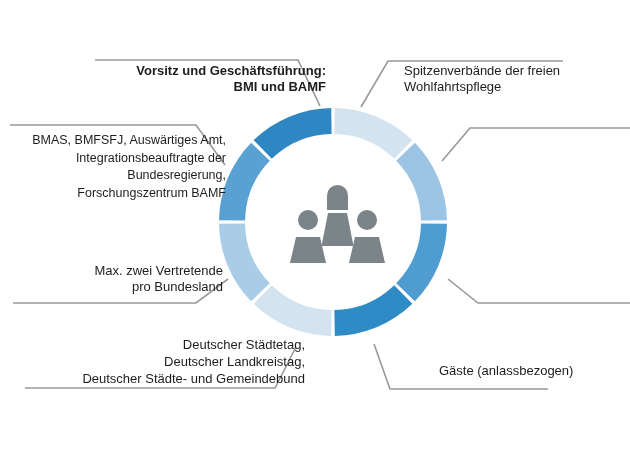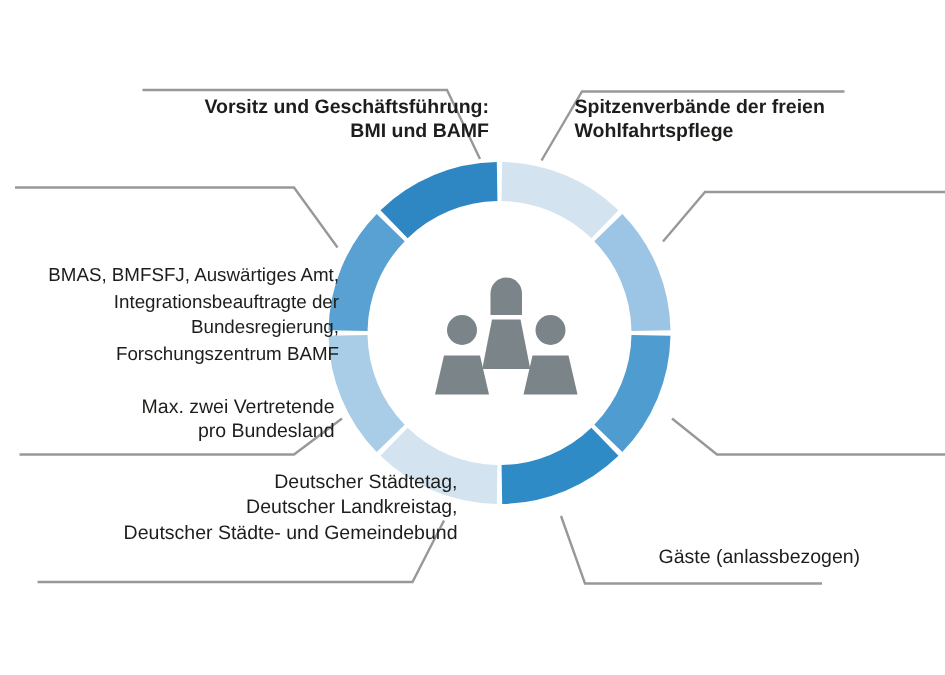--- a/index.html
+++ b/index.html
@@ -47,32 +47,32 @@
       <path d="M 296,237 L 320,237 L 326,263 L 290,263 Z"></path>
 
       <circle cx="367" cy="220" r="10"></circle>
       <path d="M 355,237 L 379,237 L 385,263 L 349,263 Z"></path>
     </g>
   </svg>
 
   <div class="label bold right" style="right:336px;top:63px;">Vorsitz und Geschäftsführung:
 BMI und BAMF</div>
 
-  <div class="label" style="left:383px;top:63px;font-weight:bold;">Spitzenverbände der freien
+  <div class="label" style="left:404px;top:63px;">Spitzenverbände der freien
 Wohlfahrtspflege</div>
 
 
 
   <div class="label" style="left:391px;top:363px;margin-left:48px;">Gäste (anlassbezogen)</div>
 
-  <div class="label right" style="right:357px;top:312px;line-height:17px;margin-left:28px;">Deutscher Städtetag,
+  <div class="label right" style="right:357px;top:336px;line-height:17px;margin-left:28px;">Deutscher Städtetag,
 Deutscher Landkreistag,
 Deutscher Städte- und Gemeindebund</div>
 
   <div class="label right" style="right:439px;top:263px;">Max. zwei Vertretende
 pro Bundesland</div>
 
-  <div class="label right" style="right:436px;top:132px;font-size:12.5px;line-height:17.5px;margin-top:43px;">BMAS, BMFSFJ, Auswärtiges Amt,
+  <div class="label right" style="right:436px;top:132px;font-size:12.5px;line-height:17.5px;">BMAS, BMFSFJ, Auswärtiges Amt,
 Integrationsbeauftragte der
 Bundesregierung,
 Forschungszentrum BAMF</div>
 
 </div>
 
 </body></html>

